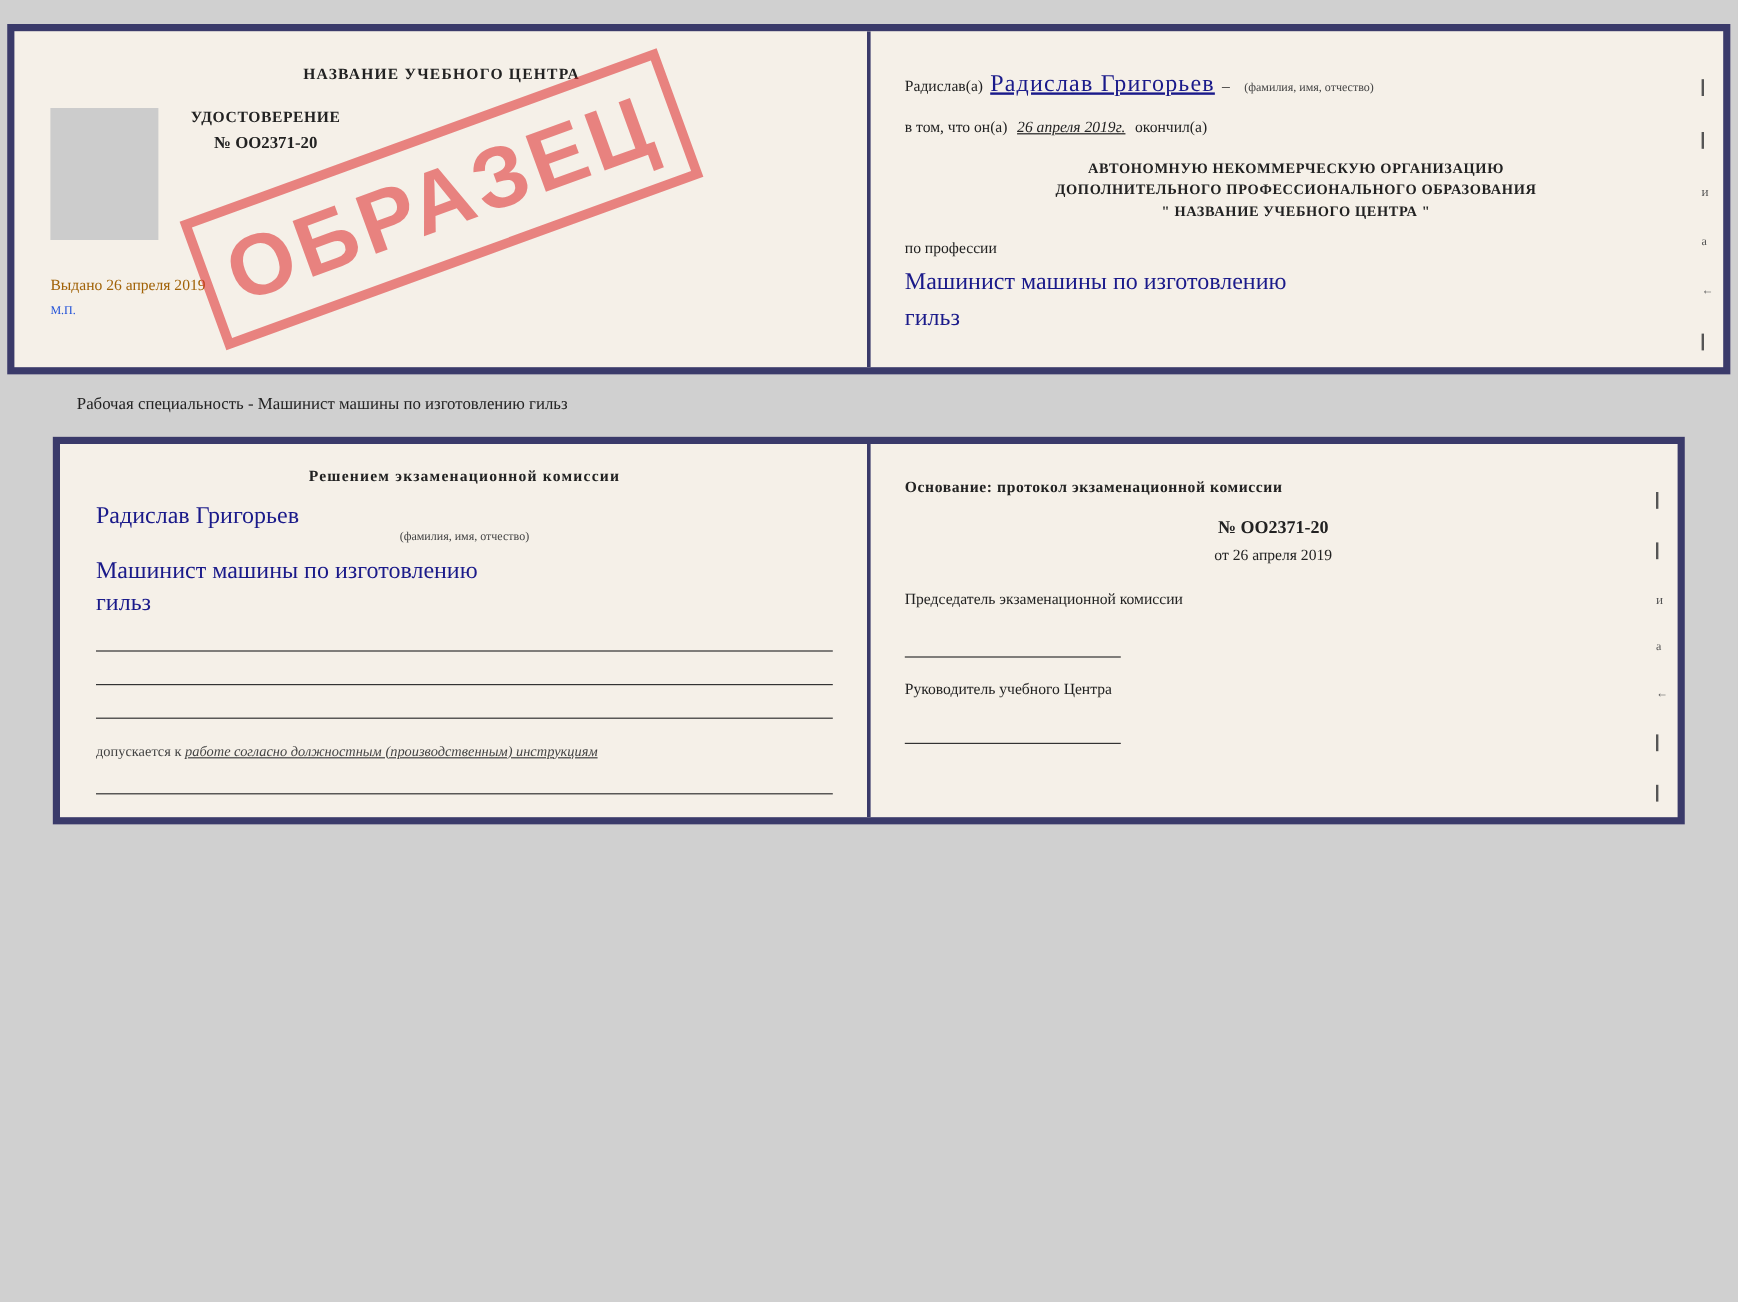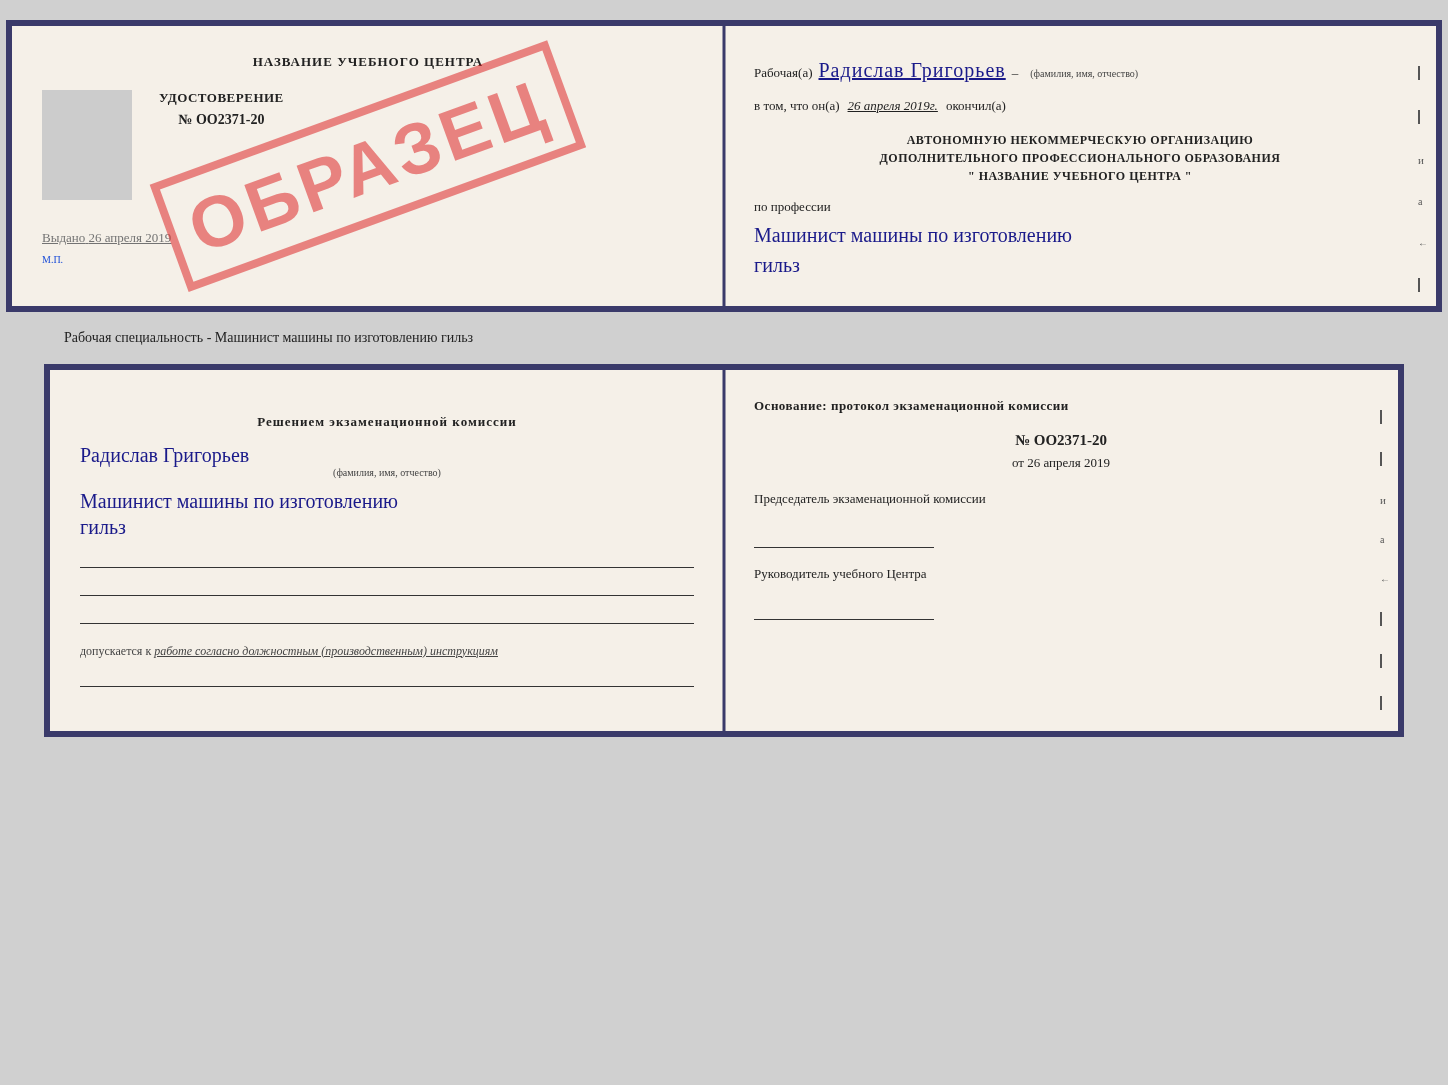--- a/index.html
+++ b/index.html
@@ -90,23 +90,22 @@
 
     .udost-number {
       font-size: 14px;
       font-weight: bold;
       text-align: center;
       color: #222;
     }
 
     .vydano-line {
       font-size: 13px;
-      color: #737373;
+      color: #a16207;
       margin-top: 30px;
-      text-decoration: underline;
     }
 
     .mp-label {
       font-size: 10px;
       color: #1d4ed8;
       margin-top: 8px;
     }
 
     
     .obrazec-stamp {
@@ -238,21 +237,21 @@
       top: 0;
       bottom: 0;
       width: 3px;
       background: #3a3a6a;
       transform: translateX(-50%);
     }
 
     
     .bottom-left {
       flex: 1;
-      padding: 44px 30px;
+      padding: 19px 30px;
     }
 
     .resheniem-title {
       font-size: 13px;
       font-weight: bold;
       letter-spacing: 1px;
       color: #222;
       margin-bottom: 14px;
       text-align: center;
     }
@@ -394,21 +393,21 @@
 
       <div class="mp-label">М.П.</div>
 
       <div class="obrazec-stamp">ОБРАЗЕЦ</div>
     </div>
 
     <div class="doc-half doc-half-right">
       <div class="right-top-content">
 
         <div class="poluchil-line">
-          <span>Рабочая(а)</span>
+          <span>Радислав(а)</span>
           <span class="name-handwritten">Радислав Григорьев</span>
           <span>–</span>
           <br>
           <span class="fio-subtitle">(фамилия, имя, отчество)</span>
         </div>
 
         <div class="vtom-line">
           <span>в том, что он(а)</span>
           <span class="date-underline">26 апреля 2019г.</span>
           <span>окончил(а)</span>

